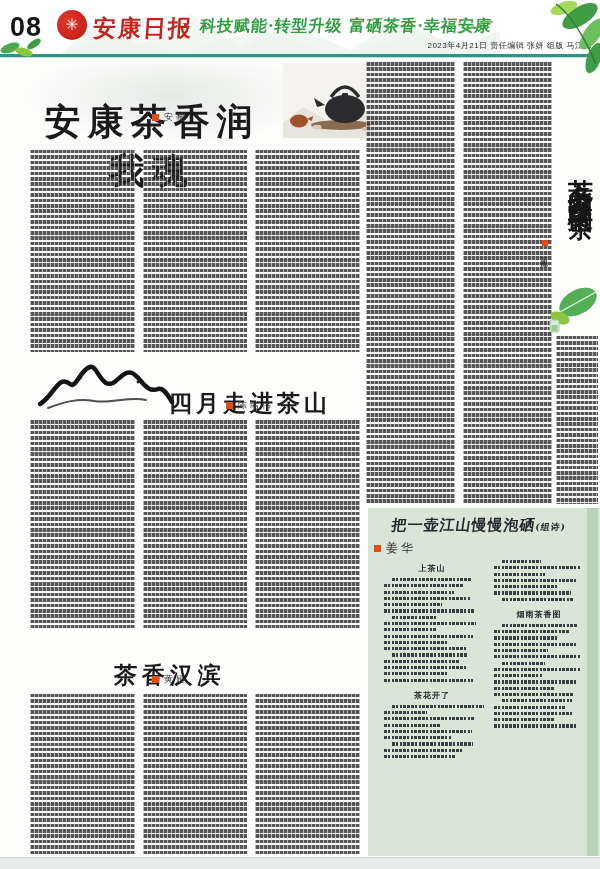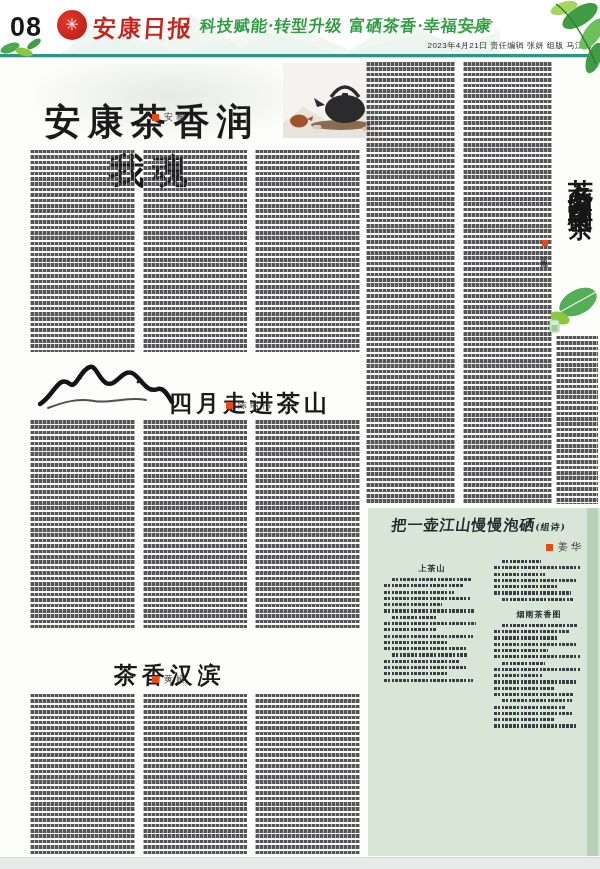--- a/index.html
+++ b/index.html
@@ -57,21 +57,21 @@
   .vbyline{position:absolute;left:537px;top:240px;height:80px;writing-mode:vertical-rl;text-orientation:upright;
            font-size:8px;color:#333;letter-spacing:2px;}
   .vbyline .sq{width:6px;height:6px;margin:0 0 4px 0;}
   .photo-leaf{position:absolute;left:546px;top:280px;width:54px;height:54px;}
   
   .poembox{position:absolute;left:368px;top:508px;width:232px;height:348px;background:#d8e6d8;}
   .poemstrip{position:absolute;right:2px;top:0;width:11px;height:100%;background:#b7d2b4;}
   .poem-title{position:absolute;left:6px;top:8px;width:210px;text-align:center;font-size:15px;font-weight:bold;
               color:#23282c;font-family:"DejaVu Serif",serif;transform:skewX(-8deg);letter-spacing:1px;white-space:nowrap;}
   .poem-title small{font-size:9px;font-weight:bold;}
-  .poem-byline{position:absolute;left:6px;top:32px;width:210px;text-align:right;font-size:10px;color:#333;letter-spacing:3px;}
+  .poem-byline{position:absolute;left:6px;top:32px;width:210px;text-align:left;font-size:12px;color:#333;letter-spacing:3px;}
   .pcol{position:absolute;top:52px;}
   .pcol-left{left:14px;width:100px;}
   .pcol-right{left:124px;width:94px;}
   .stanza{margin-bottom:8px;}
   .stanza-title{font-size:8px;font-weight:bold;color:#22262b;text-align:center;letter-spacing:1px;margin:3px 0 4px;}
   .pline{height:3.2px;margin:0 0 3.1px 2px;
     background-image:repeating-linear-gradient(90deg,#393e45 0 2.6px, rgba(0,0,0,0) 2.6px 3.8px);}
   
   .page-bottom{position:absolute;left:0;top:857px;width:600px;height:12px;background:#e7eae8;border-top:1px solid #d2d7d3;}
 </style>
@@ -235,20 +235,32 @@
           <div class="pline" style="width: 51.5429%;"></div>
           <div class="pline" style="width: 89.4422%;"></div>
           <div class="pline" style="width: 63.7683%;"></div>
           <div class="pline" style="width: 83.8328%;"></div>
           <div class="pline" style="width: 74.5481%; margin-left: 10px;"></div>
           <div class="pline" style="width: 75.4455%;"></div>
           <div class="pline" style="width: 83.1667%;"></div>
           <div class="pline" style="width: 64.8373%;"></div>
           <div class="pline" style="width: 89.0516%;"></div>
         </div>
+        <div class="stanza">
+          <div class="stanza-title">茶花开了</div>
+          <div class="pline" style="width: 91.6846%; margin-left: 10px;"></div>
+          <div class="pline" style="width: 42.8407%;"></div>
+          <div class="pline" style="width: 91.4679%;"></div>
+          <div class="pline" style="width: 55.588%;"></div>
+          <div class="pline" style="width: 87.9664%;"></div>
+          <div class="pline" style="width: 67.4331%;"></div>
+          <div class="pline" style="width: 81.4126%; margin-left: 10px;"></div>
+          <div class="pline" style="width: 77.5893%;"></div>
+          <div class="pline" style="width: 72.2416%;"></div>
+        </div>
       </div>
     <div class="pcol pcol-right">
         <div class="stanza">
           <div class="pline" style="width: 42%; margin-left: 10px;"></div>
           <div class="pline" style="width: 91.5832%;"></div>
           <div class="pline" style="width: 54.7771%;"></div>
           <div class="pline" style="width: 88.2907%;"></div>
           <div class="pline" style="width: 66.7057%;"></div>
           <div class="pline" style="width: 81.9244%;"></div>
           <div class="pline" style="width: 76.9937%; margin-left: 10px;"></div>

